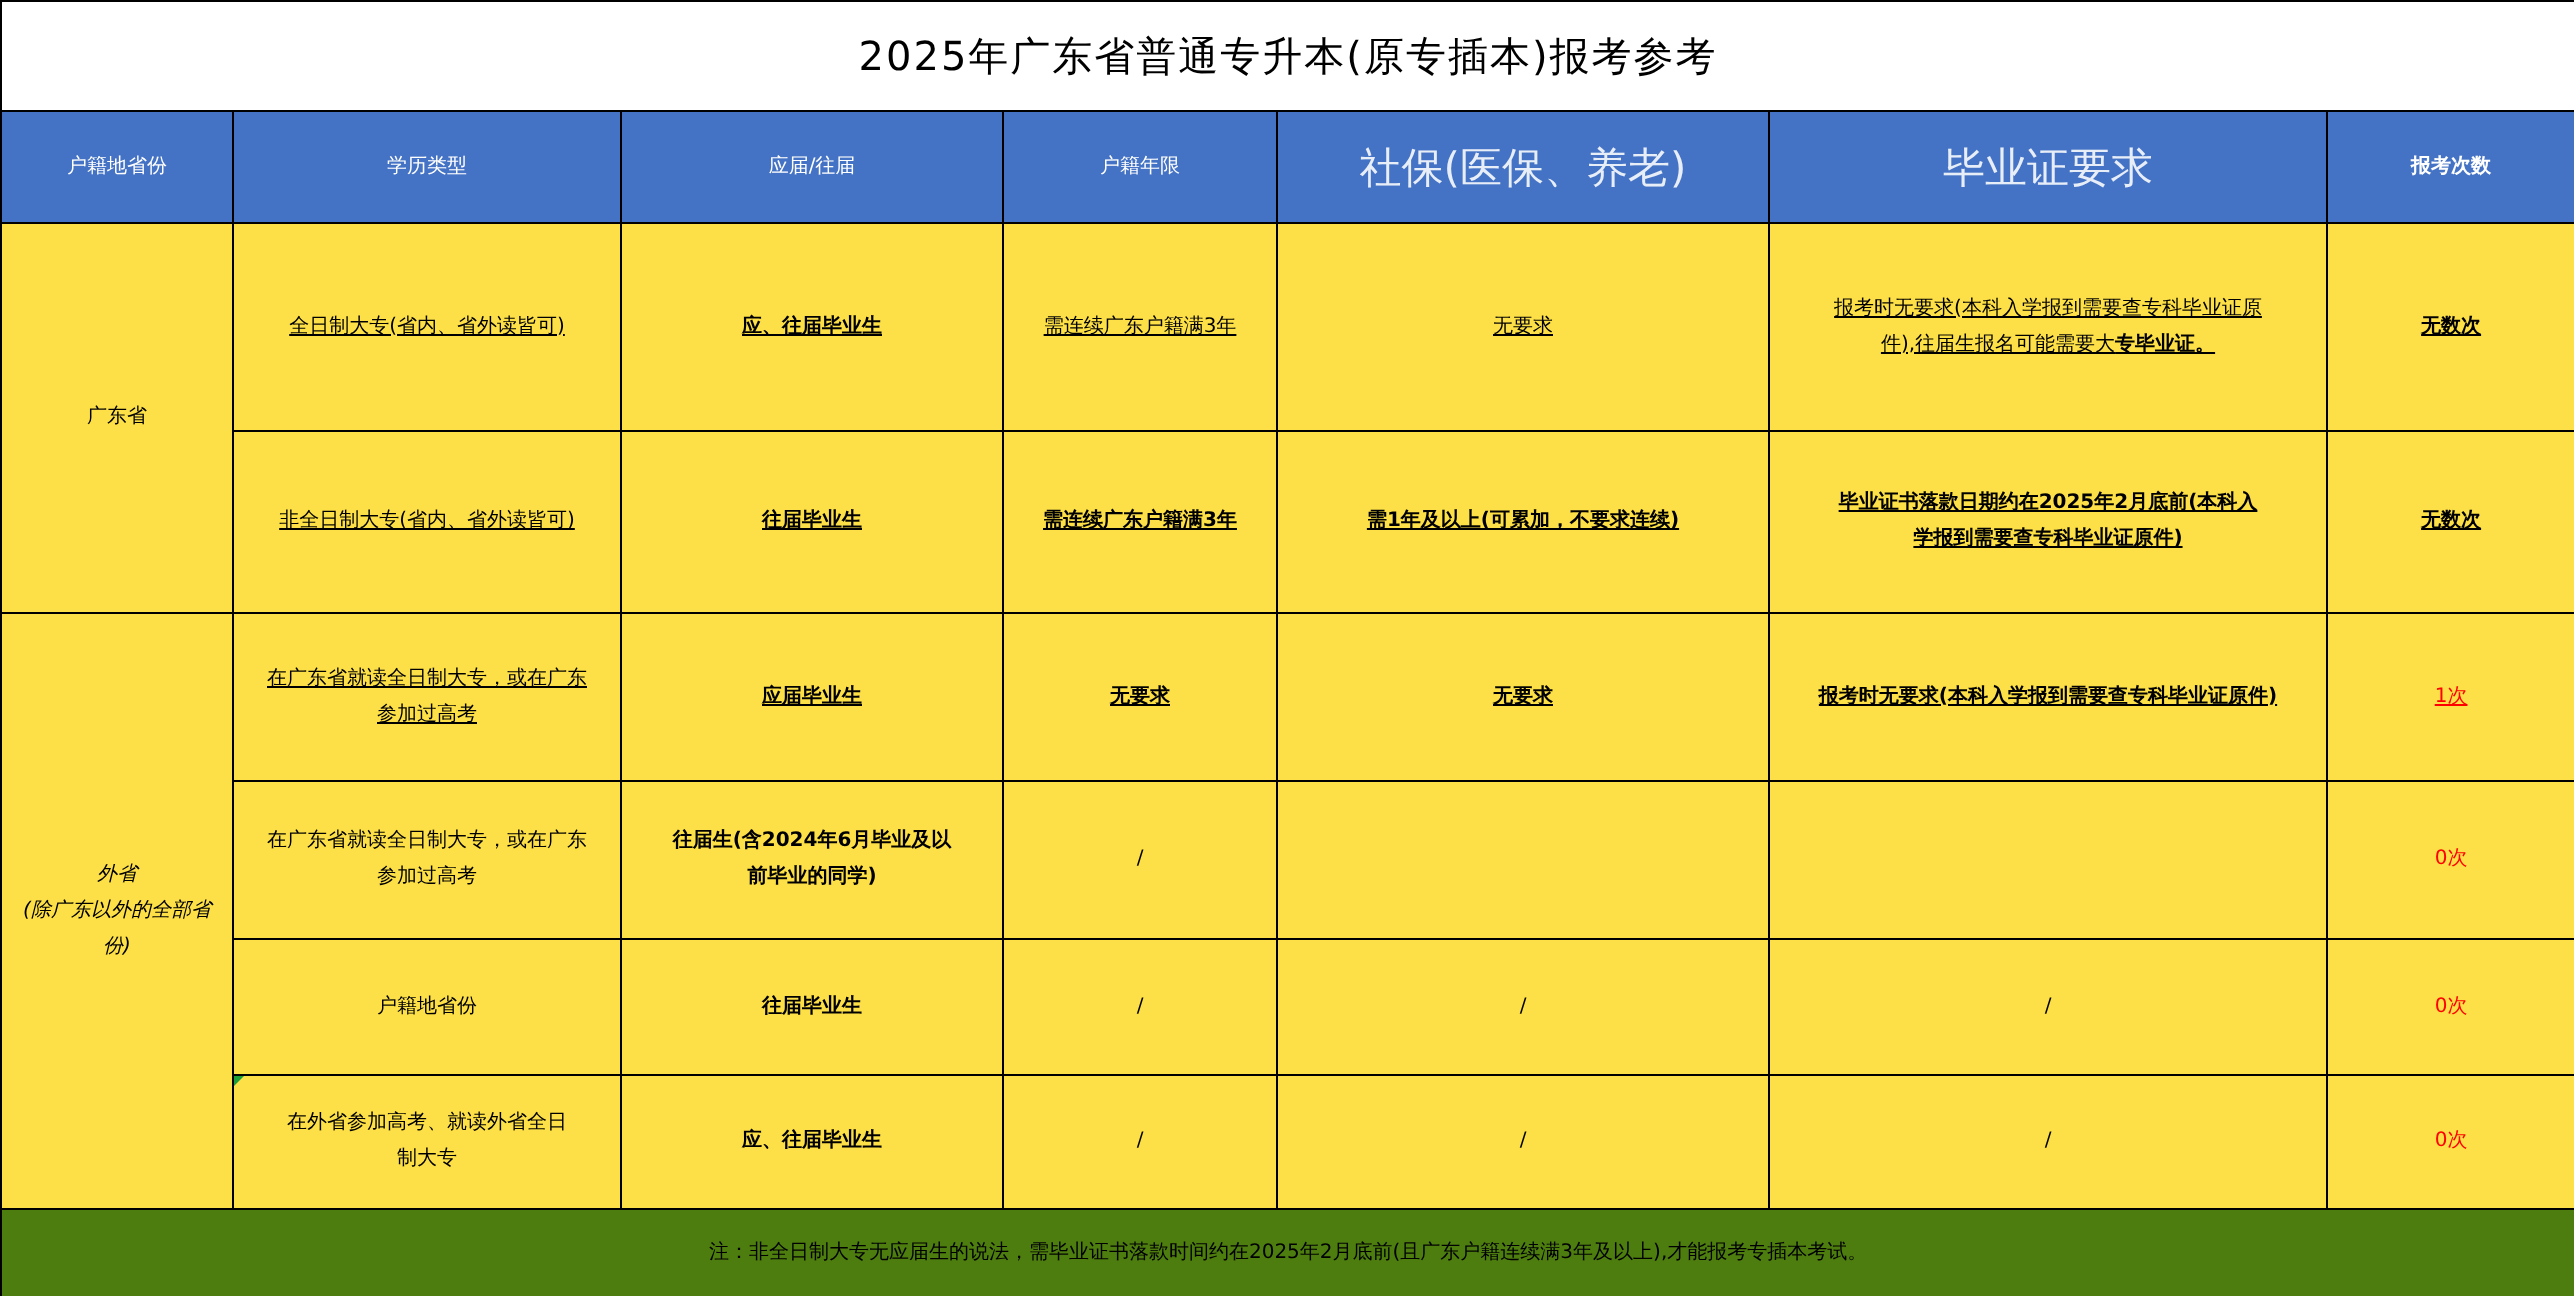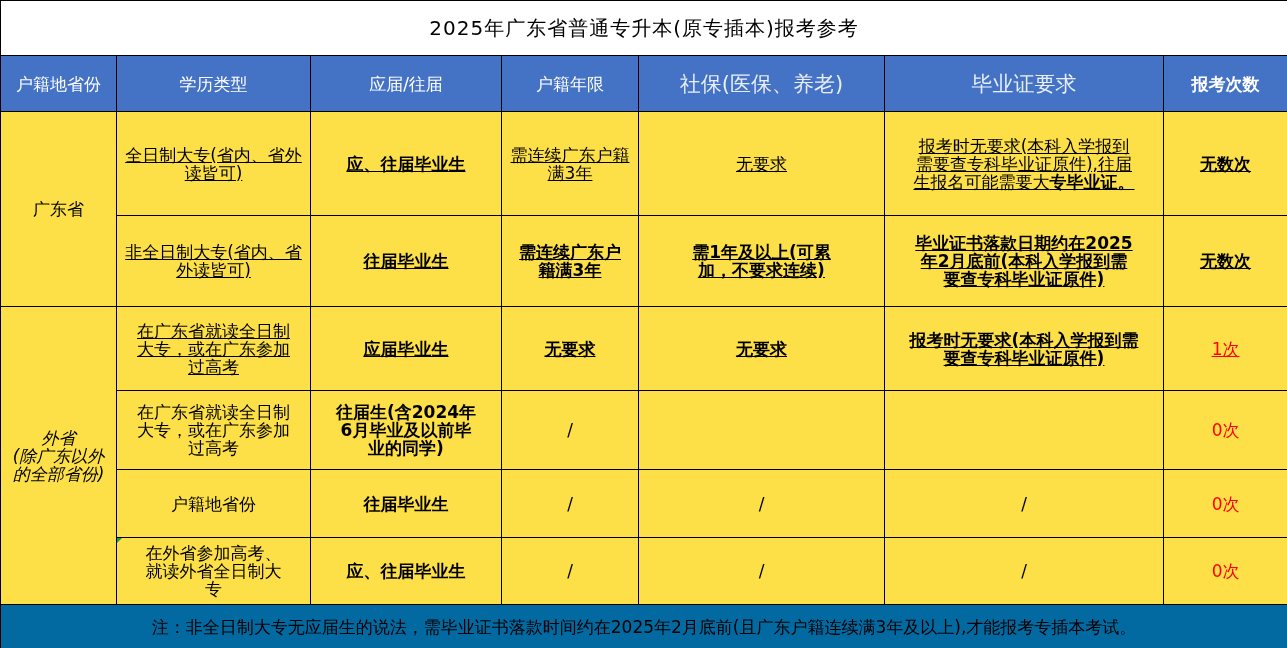--- a/index.html
+++ b/index.html
@@ -8,35 +8,35 @@
     border-collapse: collapse;
     table-layout: fixed;
     width: 1287px;
     height: 648px;
   }
   table.sheet td, table.sheet th {
     border: 1.5px solid #000;
     text-align: center;
     vertical-align: middle;
     padding: 2px 6px;
-    font-size: 17px;
+    font-size: 10px;
     line-height: 18px;
     color: #000;
     font-weight: normal;
     overflow: hidden;
   }
   .title-cell { font-size: 20px !important; font-weight: normal; background: #fff; letter-spacing: 1px; margin-left: 36px; }
   .hdr { background: #4472C4; color: #fff !important; font-size: 15px; }
   .hdr.big { font-size: 21px !important; color: #e8eef8 !important; }
   .hdr.bold { font-weight: bold !important; }
   .blue { background: #fde047; text-decoration: underline; }
   .white { background: #fde047; }
   .b { font-weight: bold !important; }
   .red { color: #ff0000 !important; }
-  .note { font-weight: normal; font-size: 15px; background: #0369a1; }
+  .note { font-weight: normal; font-size: 15px; background: #4d7c0f; }
   .gline { white-space: pre-line; }
   .corner-mark { position: relative; }
   .corner-mark::before {
     content: ""; position: absolute; left: 0; top: 0;
     border-top: 5px solid #1e9e3a; border-right: 5px solid transparent;
   }
 </style>
 </head>
 <body>
 

